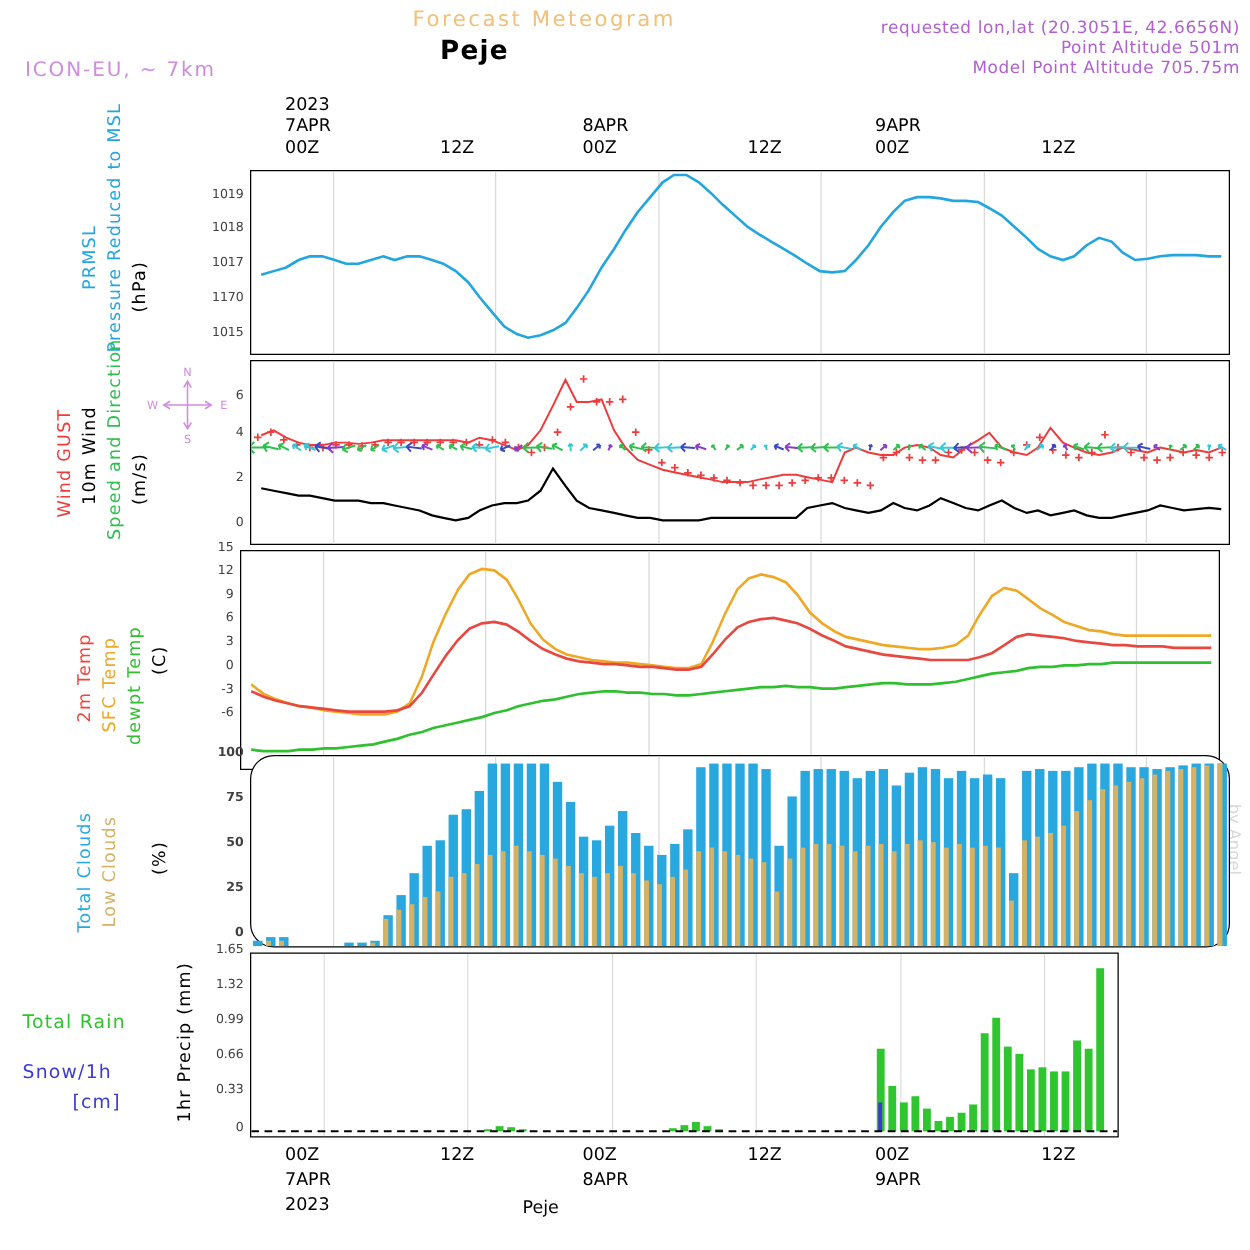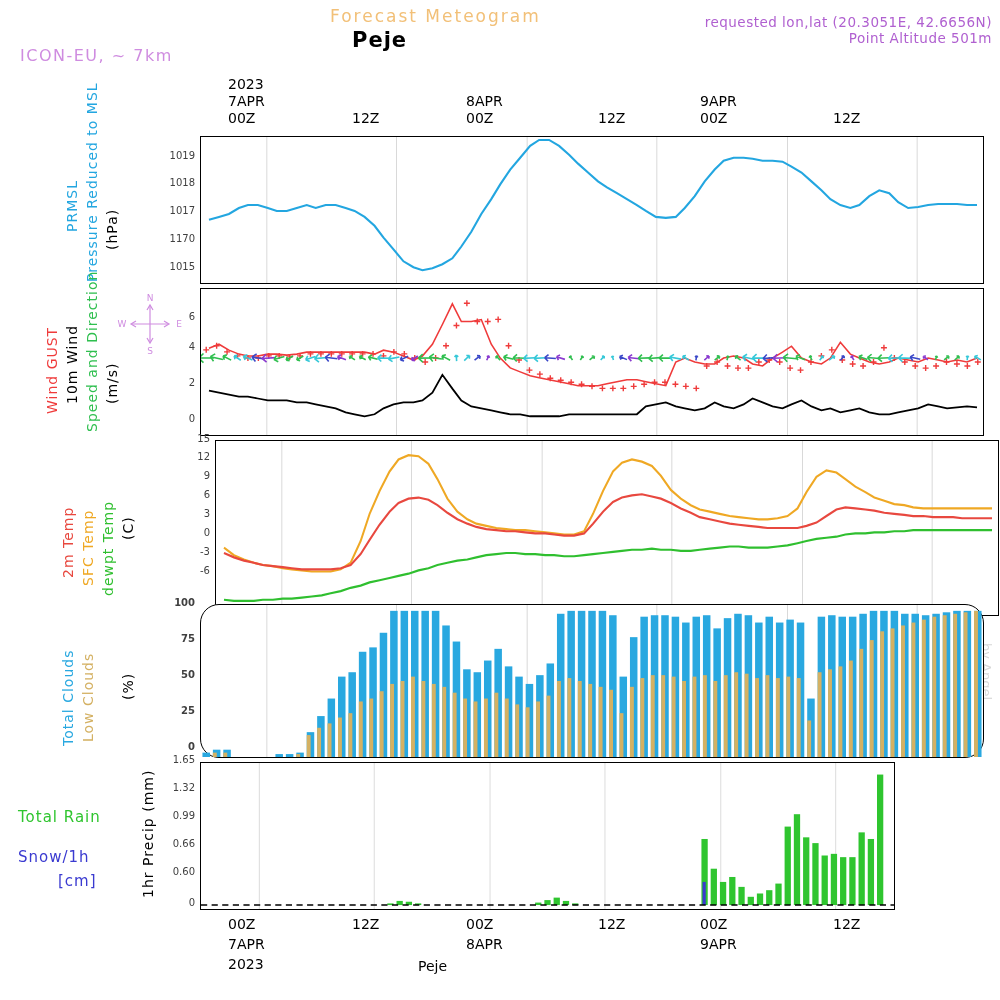--- a/index.html
+++ b/index.html
@@ -27,20 +27,21 @@
 </style>
 </head>
 <body>
 
 <div class="abs" id="hdr-forecast">Forecast Meteogram</div>
 <div class="abs" id="hdr-title">Peje</div>
 <div class="abs" id="hdr-model">ICON-EU, ~ 7km</div>
 <div class="abs" id="hdr-right">
   <div>requested lon,lat (20.3051E, 42.6656N)</div>
   <div>Point Altitude 501m</div>
+  <div>Model Point Altitude 705.75m</div>
 </div>
 <div class="abs" id="watermark">by Angel</div>
 
 <div class="abs">
   <div class="abs tick-lbl" style="left:228px;top:76px;">2023</div>
   <div class="abs tick-lbl" style="left:228px;top:93px;">7APR</div>
   <div class="abs tick-lbl" style="left:228px;top:110px;">00Z</div>
   <div class="abs tick-lbl" style="left:352px;top:110px;">12Z</div>
   <div class="abs tick-lbl" style="left:466px;top:93px;">8APR</div>
   <div class="abs tick-lbl" style="left:466px;top:110px;">00Z</div>
@@ -261,21 +262,21 @@
   <text x="40" y="9" font-size="9" fill="#cf8ce0" text-anchor="middle" font-family="DejaVu Sans">N</text>
   <text x="40" y="62" font-size="9" fill="#cf8ce0" text-anchor="middle" font-family="DejaVu Sans">S</text>
   <text x="12" y="35" font-size="9" fill="#cf8ce0" text-anchor="middle" font-family="DejaVu Sans">W</text>
   <text x="69" y="35" font-size="9" fill="#cf8ce0" text-anchor="middle" font-family="DejaVu Sans">E</text>
 </svg>
 <div class="rot" style="left:104px;top:404px;transform:rotate(-90deg);color:#000;font-size:14px;">(m/s)</div>
 <div class="rot" style="left:84px;top:432px;transform:rotate(-90deg);color:#2fbf4f;font-size:14px;">Speed and Direction</div>
 <div class="rot" style="left:64px;top:404px;transform:rotate(-90deg);color:#000;font-size:14px;">10m Wind</div>
 <div class="rot" style="left:44px;top:414px;transform:rotate(-90deg);color:#ef3b3b;font-size:14px;">Wind GUST</div>
 
-<div class="panel" id="p3" style="left:215px;top:440px;width:784px;height:176px;">
+<div class="panel" id="p3" style="left:192px;top:440px;width:784px;height:176px;">
   <svg class="plot" viewBox="0 0 784 160" preserveAspectRatio="none">
     <g stroke="#d9d9d9" stroke-width="1">
       <line x1="66" y1="0" x2="66" y2="160"></line>
         <line x1="196" y1="0" x2="196" y2="160"></line>
       <line x1="327" y1="0" x2="327" y2="160"></line>
         <line x1="457" y1="0" x2="457" y2="160"></line>
       <line x1="588" y1="0" x2="588" y2="160"></line>
         <line x1="718" y1="0" x2="718" y2="160"></line>
     </g>
 
@@ -502,21 +503,21 @@
         <rect x="743.8592" y="70.32558139534883" width="7.108266666666667" height="73.67441860465117" fill="#2fc52f"></rect>
         <rect x="754.3125333333334" y="77.02325581395348" width="7.108266666666667" height="66.97674418604652" fill="#2fc52f"></rect>
         <rect x="764.7658666666667" y="11.720930232558118" width="7.108266666666667" height="132.27906976744188" fill="#2fc52f"></rect>
       </g>
     <line x1="0" y1="144" x2="784" y2="144" stroke="#000" stroke-width="1.6" stroke-dasharray="7 5"></line>
   </svg>
   <div class="ylab" style="left:-62px;top:-9px;width:56px;">1.65</div>
   <div class="ylab" style="left:-62px;top:19px;width:56px;">1.32</div>
   <div class="ylab" style="left:-62px;top:47px;width:56px;">0.99</div>
   <div class="ylab" style="left:-62px;top:75px;width:56px;">0.66</div>
-  <div class="ylab" style="left:-62px;top:103px;width:56px;">0.60</div>
+  <div class="ylab" style="left:-62px;top:103px;width:56px;">0.33</div>
   <div class="ylab" style="left:-62px;top:134px;width:56px;">0</div>
 </div>
 <div class="rot" style="left:140px;top:898px;transform:rotate(-90deg);color:#000;font-size:14px;">1hr Precip (mm)</div>
 <div class="abs" style="left:18px;top:808px;font-size:15px;color:#2fc52f;letter-spacing:1px;">Total  Rain</div>
 <div class="abs" style="left:18px;top:848px;font-size:15px;color:#3a3ad0;letter-spacing:1px;">Snow/1h</div>
 <div class="abs" style="left:58px;top:872px;font-size:15px;color:#3a3ad0;letter-spacing:1px;">[cm]</div>
 
 <div class="abs">
   <div class="abs tick-lbl" style="left:228px;top:916px;">00Z</div>
   <div class="abs tick-lbl" style="left:228px;top:936px;">7APR</div>

